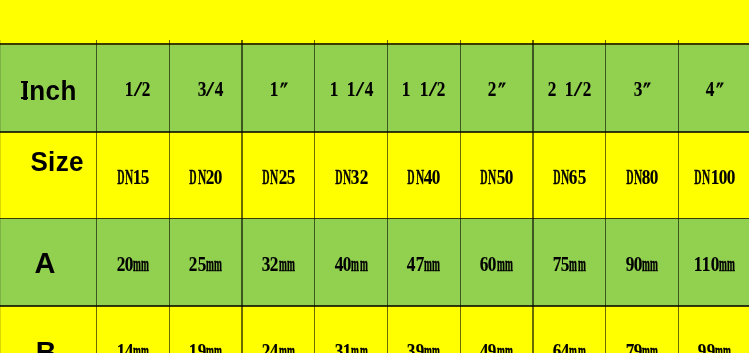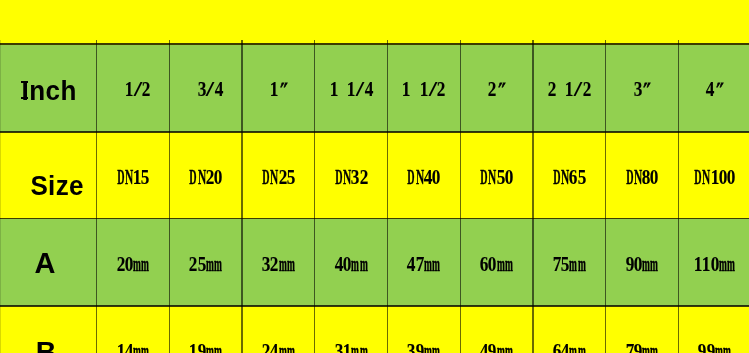--- a/index.html
+++ b/index.html
@@ -70,21 +70,21 @@
       <span class="g" style="left: 53.75px; top: 33.89px; transform: translateX(-50%) scaleX(0.82); -webkit-text-stroke: 0.15px currentcolor;">2</span>
     </div>
   <div class="cell val" style="left:605.6px;top:5.2px;width:72.7px;height:86.4px;font-size:21px;">
       <span class="g" style="left: 32px; top: 33.89px; transform: translateX(-50%) scaleX(0.82); -webkit-text-stroke: 0.15px currentcolor;">3</span>
       <span class="g" style="left: 40.7px; top: 33.89px; transform: translateX(-50%) scaleX(0.78) skewX(-16deg) scaleY(0.88); -webkit-text-stroke: 0.75px currentcolor;">″</span>
     </div>
   <div class="cell val" style="left:678.3px;top:5.2px;width:70.7px;height:86.4px;font-size:21px;">
       <span class="g" style="left: 32px; top: 33.89px; transform: translateX(-50%) scaleX(0.82); -webkit-text-stroke: 0.15px currentcolor;">4</span>
       <span class="g" style="left: 40.7px; top: 33.89px; transform: translateX(-50%) scaleX(0.78) skewX(-16deg) scaleY(0.88); -webkit-text-stroke: 0.75px currentcolor;">″</span>
     </div>
-  <div class="cell rowlabel" style="left:0px;top:99px;width:113px;height:86.9px;text-decoration:underline;">
+  <div class="cell rowlabel" style="left:0px;top:75px;width:113px;height:86.9px;text-decoration:underline;">
     <span class="txt" style="left:calc(50% + 0.0px);top:32.652px;font-size:28.0px;letter-spacing:0.4px;text-indent:0.4px;transform:translateX(-50%) scaleX(0.93);">Size</span>
   </div>
   <div class="cell val" style="left:96.7px;top:91.6px;width:72.7px;height:86.9px;font-size:21px;">
       <span class="g" style="left: 23.98px; top: 35.59px; transform: translateX(-50%) scaleX(0.48); -webkit-text-stroke: 0.4px currentcolor;">D</span>
       <span class="g" style="left: 32.23px; top: 35.59px; transform: translateX(-50%) scaleX(0.54); -webkit-text-stroke: 0.35px currentcolor;">N</span>
       <span class="g" style="left: 40.48px; top: 35.59px; transform: translateX(-50%) scaleX(0.82); -webkit-text-stroke: 0.15px currentcolor;">1</span>
       <span class="g" style="left: 48.73px; top: 35.59px; transform: translateX(-50%) scaleX(0.82); -webkit-text-stroke: 0.15px currentcolor;">5</span>
     </div>
   <div class="cell val" style="left:169.4px;top:91.6px;width:72.7px;height:86.9px;font-size:21px;">
       <span class="g" style="left: 23.98px; top: 35.59px; transform: translateX(-50%) scaleX(0.48); -webkit-text-stroke: 0.4px currentcolor;">D</span>

